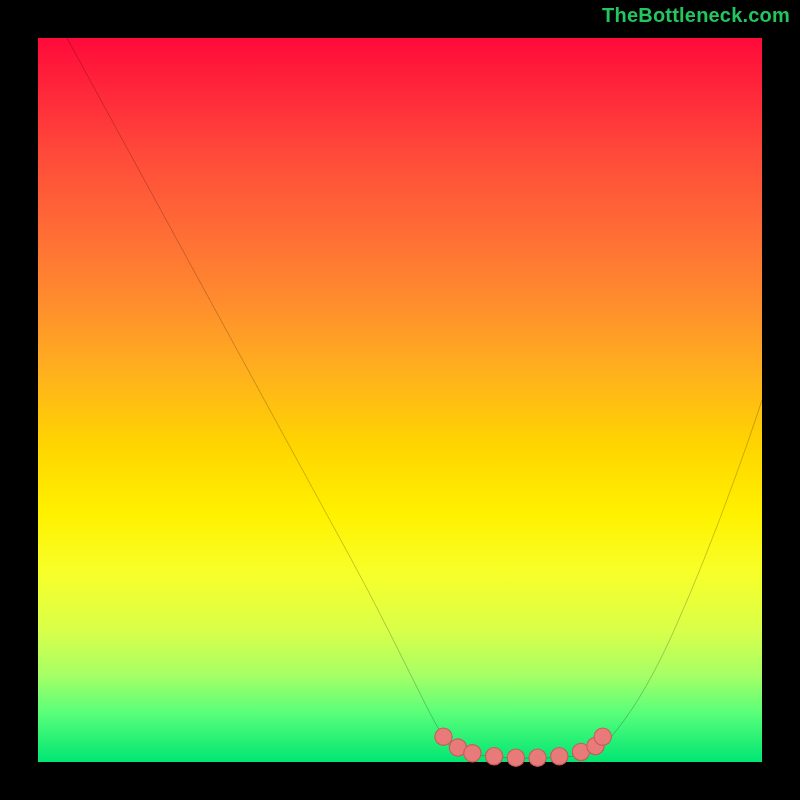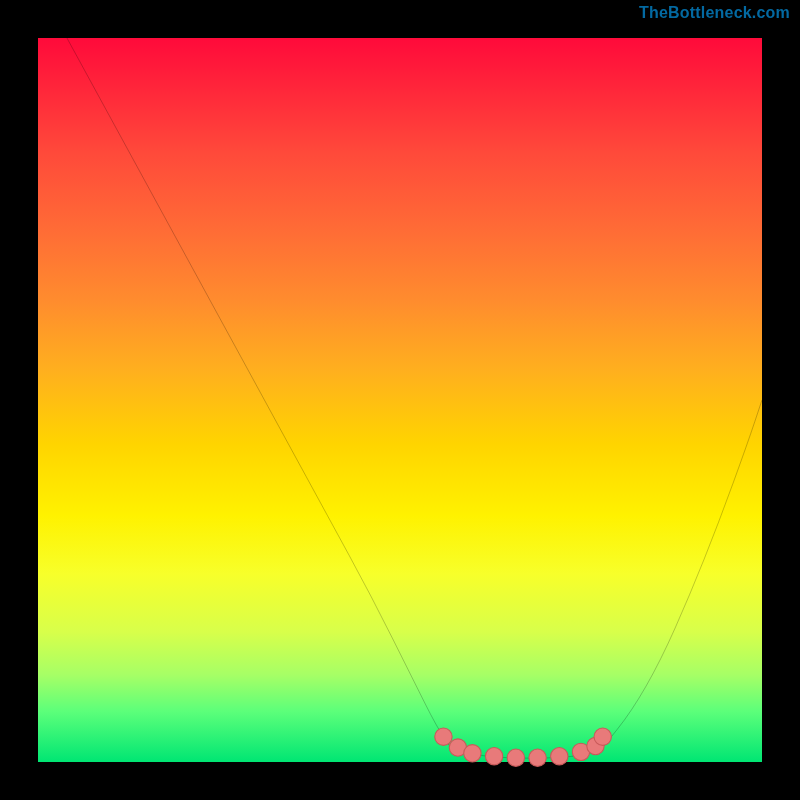--- a/index.html
+++ b/index.html
@@ -14,22 +14,22 @@
   .frame {
     position: relative;
     width: 800px;
     height: 800px;
     background: #000;
   }
   .watermark {
     position: absolute;
     top: 4px;
     right: 10px;
-    color: #0369a1;
-    font-size: 16px;
+    color: #22c55e;
+    font-size: 20px;
     font-weight: 600;
     letter-spacing: 0.2px;
     user-select: none;
   }
   .plot {
     position: absolute;
     
     left: 38px;
     top: 38px;
     width: 724px;   

